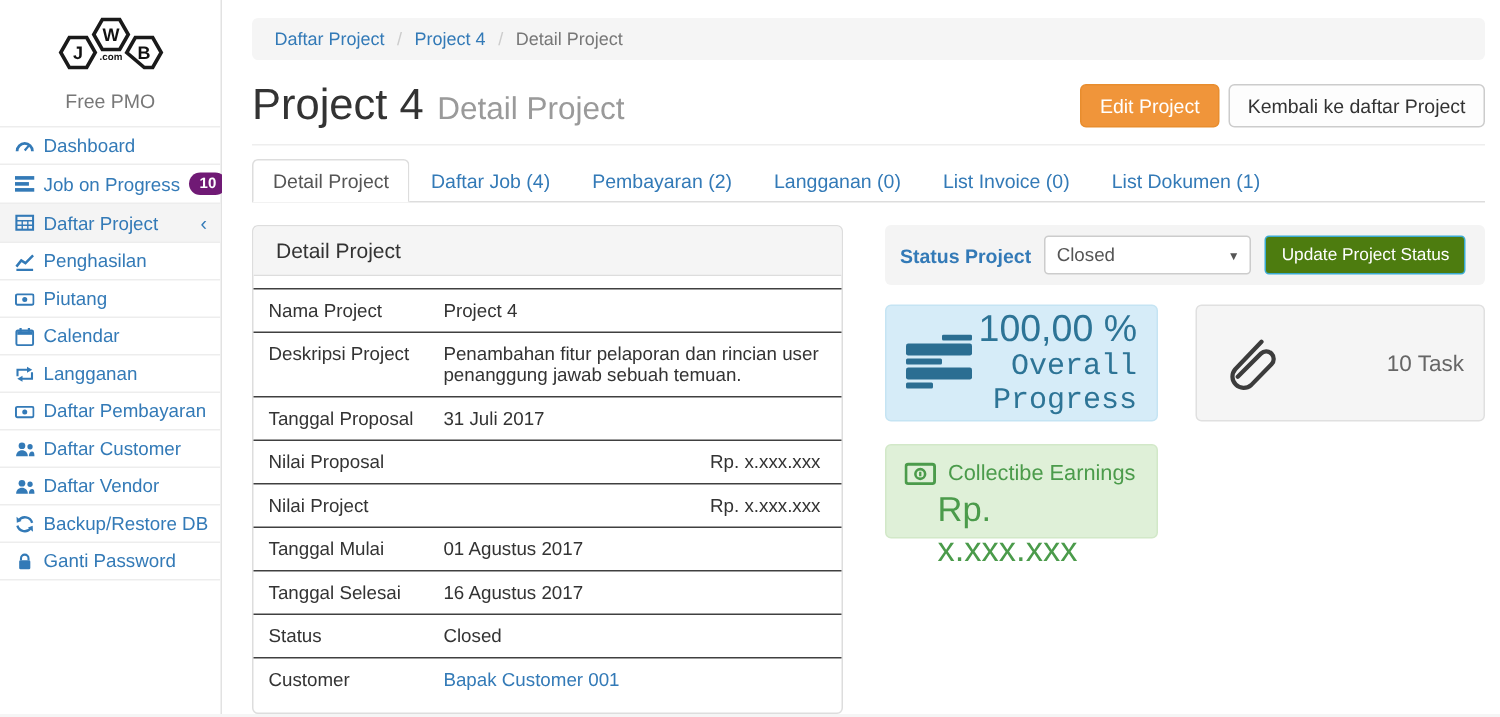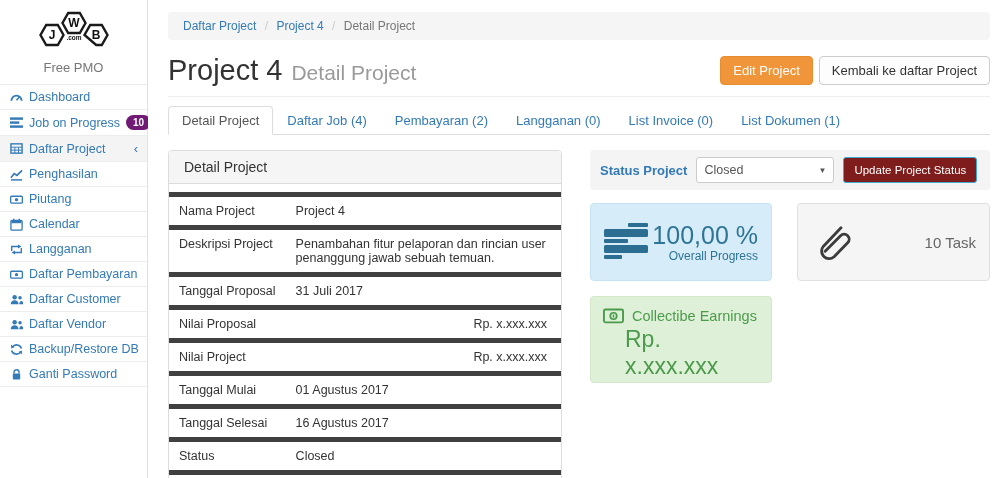--- a/index.html
+++ b/index.html
@@ -39,45 +39,45 @@
   .tabs li { padding:6px 13px; font-size:13px; color:#337ab7; cursor:pointer; border:1px solid transparent; margin-bottom:-1px; border-radius:4px 4px 0 0; }
   .tabs li.active { background:#fff; color:#555; border-color:#ddd #ddd #fff #ddd; cursor:default; }
 
   .content-row { display:flex; gap:28px; margin-top:15px; }
 
   
   .panel { width:394px; border:1px solid #ddd; border-radius:4px; background:#fff; align-self:flex-start; }
   .panel-heading { background:#f5f5f5; border-bottom:1px solid #ddd; border-radius:3px 3px 0 0; padding:8px 15px; font-size:14px; color:#333; }
   .panel-body { padding:8px 0 8px; }
   .dtable { width:100%; border-collapse:collapse; font-size:12.5px; }
-  .dtable td { border-top:5px solid #404040; padding:7px 10px 7px 10px; vertical-align:top; }
+  .dtable td { border-top:1px solid #404040; padding:7px 10px 7px 10px; vertical-align:top; }
   .dtable td.k { width:102px; padding-left:10px; white-space:nowrap; }
   .dtable td.v { padding-right:14px; }
   .dtable tr.money td.v { text-align:right; }
   .dtable a { color:#337ab7; cursor:pointer; }
 
   
   .right-col { flex:1; }
   .status-bar { background:#f4f4f4; border-radius:4px; padding:7px 10px; display:flex; align-items:center; gap:9px; margin-bottom:13px; }
   .status-label { color:#337ab7; font-weight:bold; font-size:13px; }
   .select { background:#fff; border:1px solid #ccc; border-radius:3px; width:138px; height:26px; display:flex; align-items:center; justify-content:space-between; padding:0 7px; color:#555; font-size:12.5px; cursor:pointer; }
   .select .caret { font-size:8px; color:#555; }
-  .btn-info { background:#7f1d1d; border-color:#3aabd2; color:#fff; font-size:11.5px; padding:6px 10px; border-radius:3px; }
+  .btn-info { background:#4d7c0f; border-color:#3aabd2; color:#fff; font-size:11.5px; padding:6px 10px; border-radius:3px; }
 
   .stat-row { display:flex; gap:25px; margin-bottom:15px; }
   .stat-box { height:78px; border-radius:4px; display:flex; align-items:center; padding:0 13px; }
   .box-progress { width:182px; background:#d6ecf8; border:1px solid #c5e4f3; color:#2d7496; }
   .box-progress .num { font-size:25px; line-height:1.15; }
-  .box-progress .lbl { font-size:12px; }
+  .box-progress .lbl { font-size:20px;font-family:Liberation Mono, monospace; }
   .box-progress .txt { flex:1; text-align:right; }
   .box-job { flex:1; background:#f5f5f5; border:1px solid #e0e0e0; }
   .box-job .txt { flex:1; text-align:right; }
   .box-job .num { font-size:27px; color:#333; line-height:1.15; }
   .box-job .lbl { font-size:15px; color:#666; }
-  .box-earn { width:182px; height:87px; background:#dff0d8; border:1px solid #d2e8c8; border-radius:4px; color:#4b9b4b; padding:11px 12px; }
+  .box-earn { width:182px; height:63px; background:#dff0d8; border:1px solid #d2e8c8; border-radius:4px; color:#4b9b4b; padding:11px 12px; }
   .earn-top { display:flex; align-items:center; gap:8px; font-size:14.5px; }
   .earn-val { font-size:23px; margin:2px 0 0 22px; }
 
   
   .footer { background:#f5f5f5; height:55px; text-align:center; padding-top:15px; font-size:12.5px; color:#333; }
 </style>
 </head>
 <body>
 
 <div class="app">

